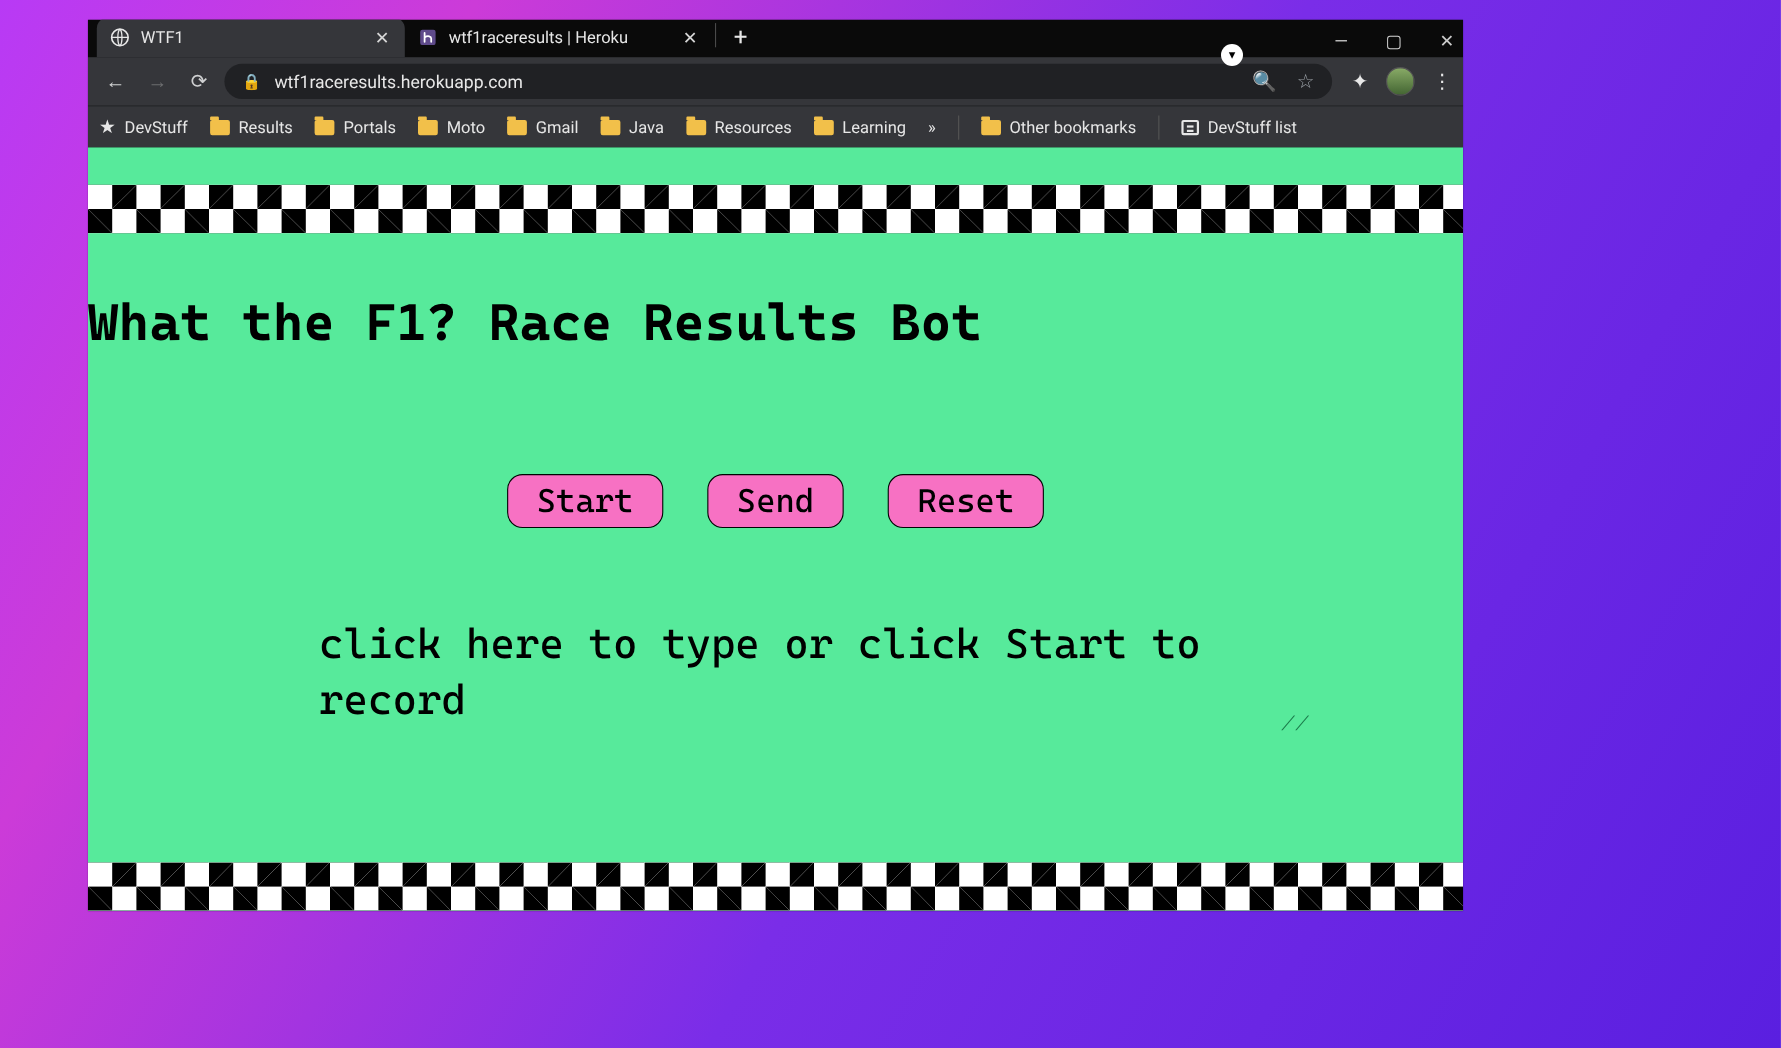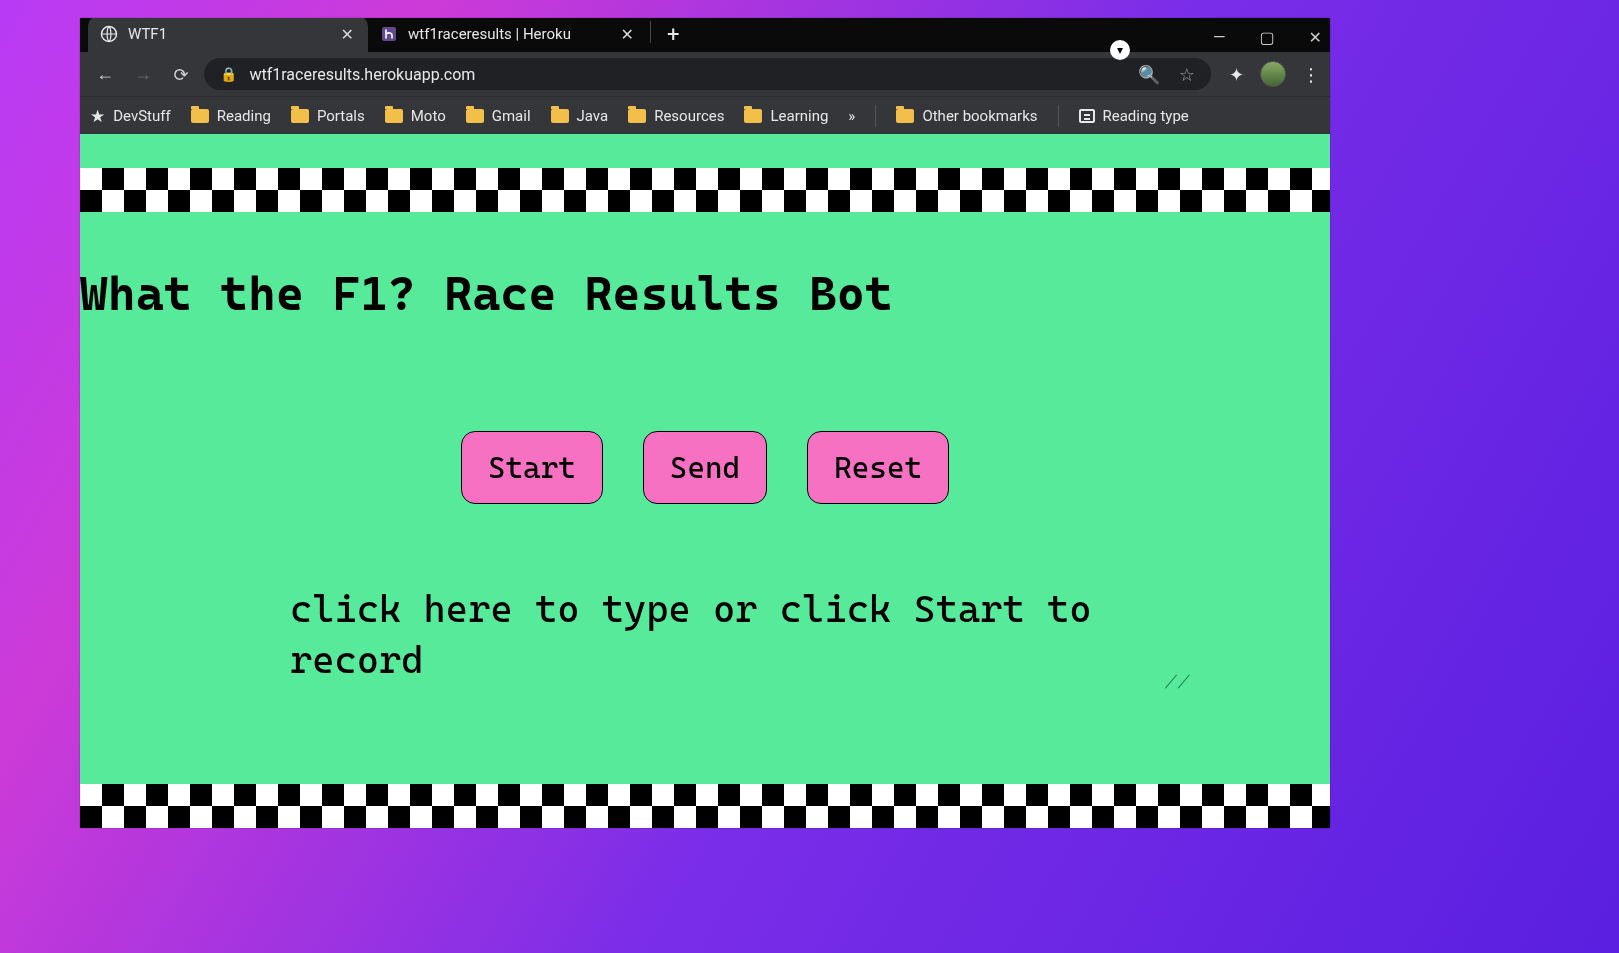--- a/index.html
+++ b/index.html
@@ -163,21 +163,21 @@
   .btn-row {
     display:flex;
     justify-content:center;
     gap:40px;
     margin-top: 110px;
   }
   .pill {
     background:#f771c3;
     border:1.5px solid #000504;
     border-radius: 14px;
-    padding: 18px 26px;
+    padding: 6px 26px;
     font-size:30px;
     font-family: inherit;
     color:#000;
     cursor:pointer;
   }
 
   .prompt-area {
     margin: 80px 140px 0 210px;
     position:relative;
   }
@@ -253,21 +253,21 @@
     </div>
   </div>
 
   <div class="bookmarks">
     <div class="bm">
       <span class="star-icon">★</span>
       <span>DevStuff</span>
     </div>
     <div class="bm">
         <span class="folder-icon"></span>
-        <span>Reading</span>
+        <span>Results</span>
       </div>
     <div class="bm">
         <span class="folder-icon"></span>
         <span>Portals</span>
       </div>
     <div class="bm">
         <span class="folder-icon"></span>
         <span>Moto</span>
       </div>
     <div class="bm">
@@ -290,21 +290,21 @@
         <span>»</span>
       </div>
     <div class="bm-divider"></div>
     <div class="bm">
         <span class="folder-icon"></span>
         <span>Other bookmarks</span>
       </div>
     <div class="bm-divider"></div>
     <div class="bm">
         <span class="reading-list-icon"></span>
-        <span>Reading type</span>
+        <span>DevStuff list</span>
       </div>
   </div>
 
   <div class="viewport">
     <div class="checker top"></div>
 
     <h1 class="page-title">What the F1? Race Results Bot</h1>
 
     <div class="btn-row">
       <button class="pill">Start</button>

